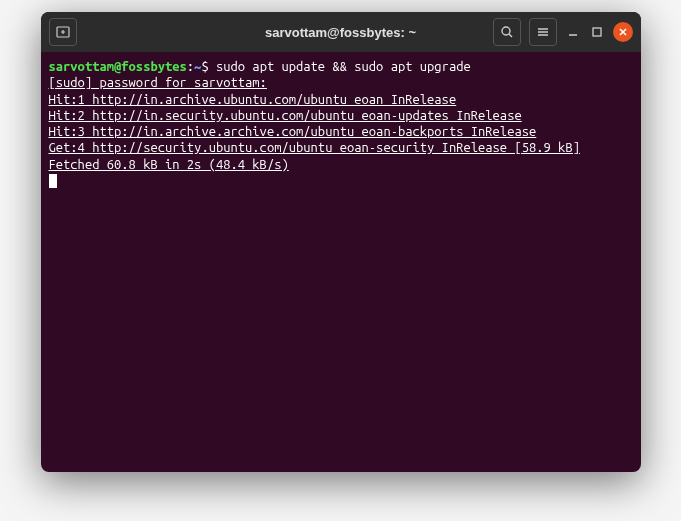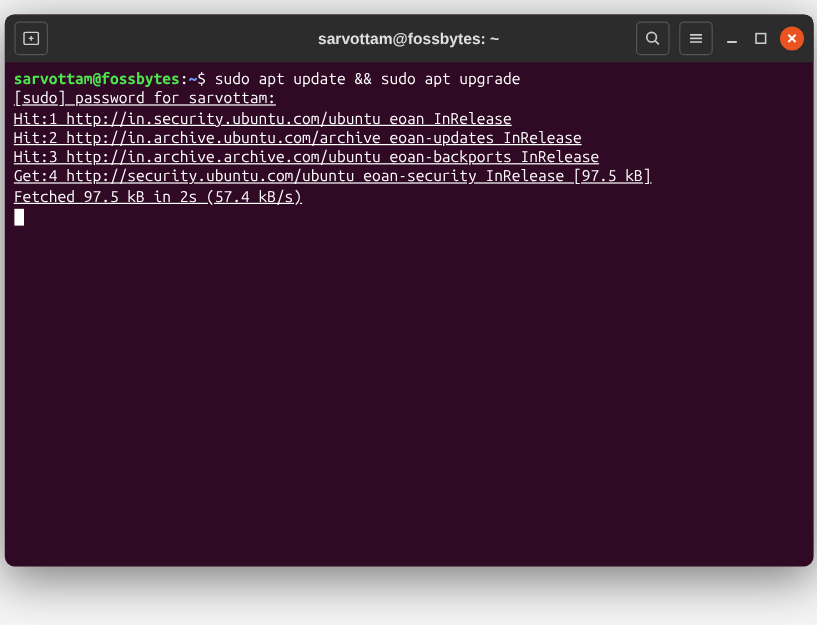--- a/index.html
+++ b/index.html
@@ -11,21 +11,21 @@
       background: #f5f5f5;
       display: flex;
       align-items: flex-start;
       justify-content: center;
       font-family: sans-serif;
       width: 681px;
       height: 521px;
       overflow: hidden;
     }
     .window {
-      width: 674px;
+      width: 600px;
       height: 460px;
       background: #300a24;
       border-radius: 8px;
       overflow: hidden;
       box-shadow: 0 10px 40px rgba(0,0,0,0.5);
       margin-top: 12px;
       display: flex;
       flex-direction: column;
     }
     .titlebar {
@@ -182,20 +182,20 @@
               <line x1="8" y1="2" x2="2" y2="8" stroke="#fff" stroke-width="1.6"></line>
             </svg>
         </span>
       </div>
     </div>
   </div>
 
   <div class="terminal-body">
     <div><span class="prompt-user">sarvottam@fossbytes</span><span class="prompt-colon">:</span><span class="prompt-path">~</span><span class="prompt-dollar">$</span> <span class="cmd">sudo apt update &amp;&amp; sudo apt upgrade</span></div>
     <div class="line">[sudo] password for sarvottam:</div>
-    <div class="line">Hit:1 http://in.security.ubuntu.com/ubuntu eoan InRelease</div>
-    <div class="line">Hit:2 http://in.archive.ubuntu.com/archive eoan-updates InRelease</div>
+    <div class="line">Hit:1 http://in.archive.ubuntu.com/ubuntu eoan InRelease</div>
+    <div class="line">Hit:2 http://in.security.ubuntu.com/ubuntu eoan-updates InRelease</div>
     <div class="line">Hit:3 http://in.archive.archive.com/ubuntu eoan-backports InRelease</div>
-    <div class="line">Get:4 http://security.ubuntu.com/ubuntu eoan-security InRelease [97.5 kB]</div>
-    <div class="line">Fetched 97.5 kB in 2s (57.4 kB/s)</div>
+    <div class="line">Get:4 http://security.ubuntu.com/ubuntu eoan-security InRelease [58.9 kB]</div>
+    <div class="line">Fetched 60.8 kB in 2s (48.4 kB/s)</div>
     <div><span class="cursor"></span></div>
   </div>
 </div>
 
 </body></html>

